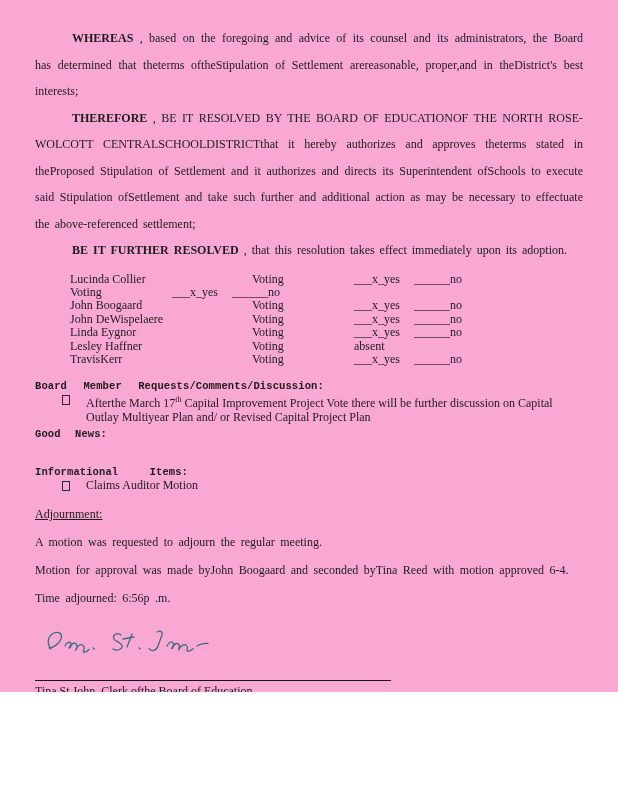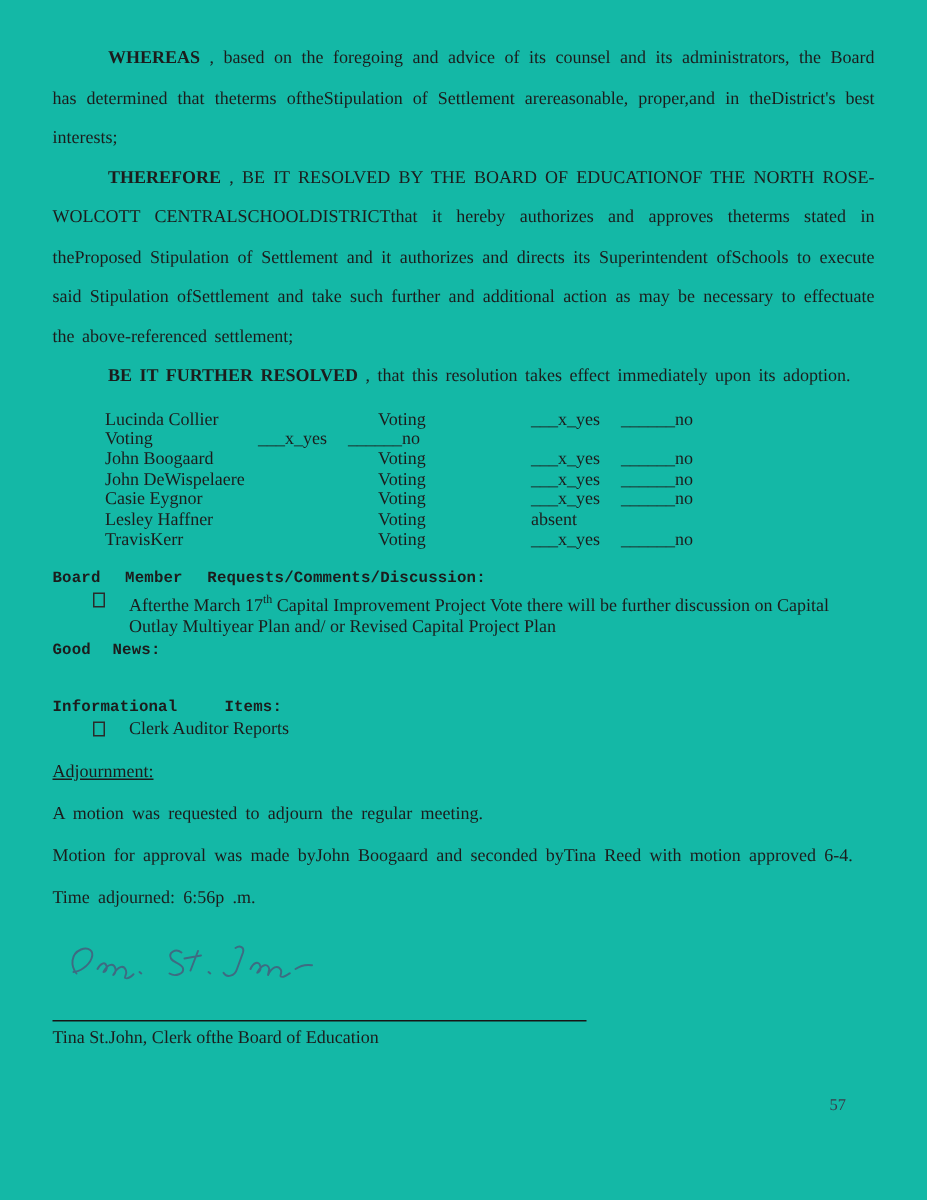--- a/index.html
+++ b/index.html
@@ -3,22 +3,22 @@
 <meta charset="utf-8">
 <style>
   html, body {
     margin: 0;
     padding: 0;
     background: #ffffff;
   }
   .page {
     position: relative;
     width: 618px;
-    height: 800px;
-    background: #14b8a6;
+    height: 692px;
+    background: #f9a8d4;
     font-family: "Liberation Serif", "DejaVu Serif", serif;
     color: #1c1c1c;
     overflow: hidden;
   }
   .content {
     padding: 25px 35px 0 35px;
   }
   .para {
     margin: 0;
     font-size: 12px;
@@ -134,21 +134,21 @@
         <span class="vyes">___x_yes</span>
         <span class="vno">______no</span>
       </div>
       <div class="vrow">
         <span class="vname">John DeWispelaere</span>
         <span class="vact">Voting</span>
         <span class="vyes">___x_yes</span>
         <span class="vno">______no</span>
       </div>
       <div class="vrow">
-        <span class="vname">Casie Eygnor</span>
+        <span class="vname">Linda Eygnor</span>
         <span class="vact">Voting</span>
         <span class="vyes">___x_yes</span>
         <span class="vno">______no</span>
       </div>
       <div class="vrow">
         <span class="vname">Lesley Haffner</span>
         <span class="vact">Voting</span>
         <span class="vyes">absent</span>
         <span class="vno"></span>
       </div>
@@ -166,21 +166,21 @@
       <span class="bullet-box"></span>
       <span class="bullet-text"><span>Afterthe March 17</span><sup>th</sup><span> Capital Improvement Project Vote there will be further discussion on Capital Outlay Multiyear Plan and/ or Revised Capital Project Plan</span></span>
     </div>
 
     <p class="heading h-good">Good News:</p>
 
     <p class="heading h-info">Informational Items:</p>
 
     <div class="bullet-item">
       <span class="bullet-box"></span>
-      <span class="bullet-text">Clerk Auditor Reports</span>
+      <span class="bullet-text">Claims Auditor Motion</span>
     </div>
 
     <p class="adjournment">Adjournment:</p>
 
     <p class="sline">A motion was requested to adjourn the regular meeting.</p>
     <p class="sline">Motion for approval was made byJohn Boogaard and seconded byTina Reed with motion approved 6-4.</p>
     <p class="sline">Time adjourned: 6:56p .m.</p>
 
     <div class="signature-wrap">
       <svg width="210" height="48" viewBox="0 0 210 48">

